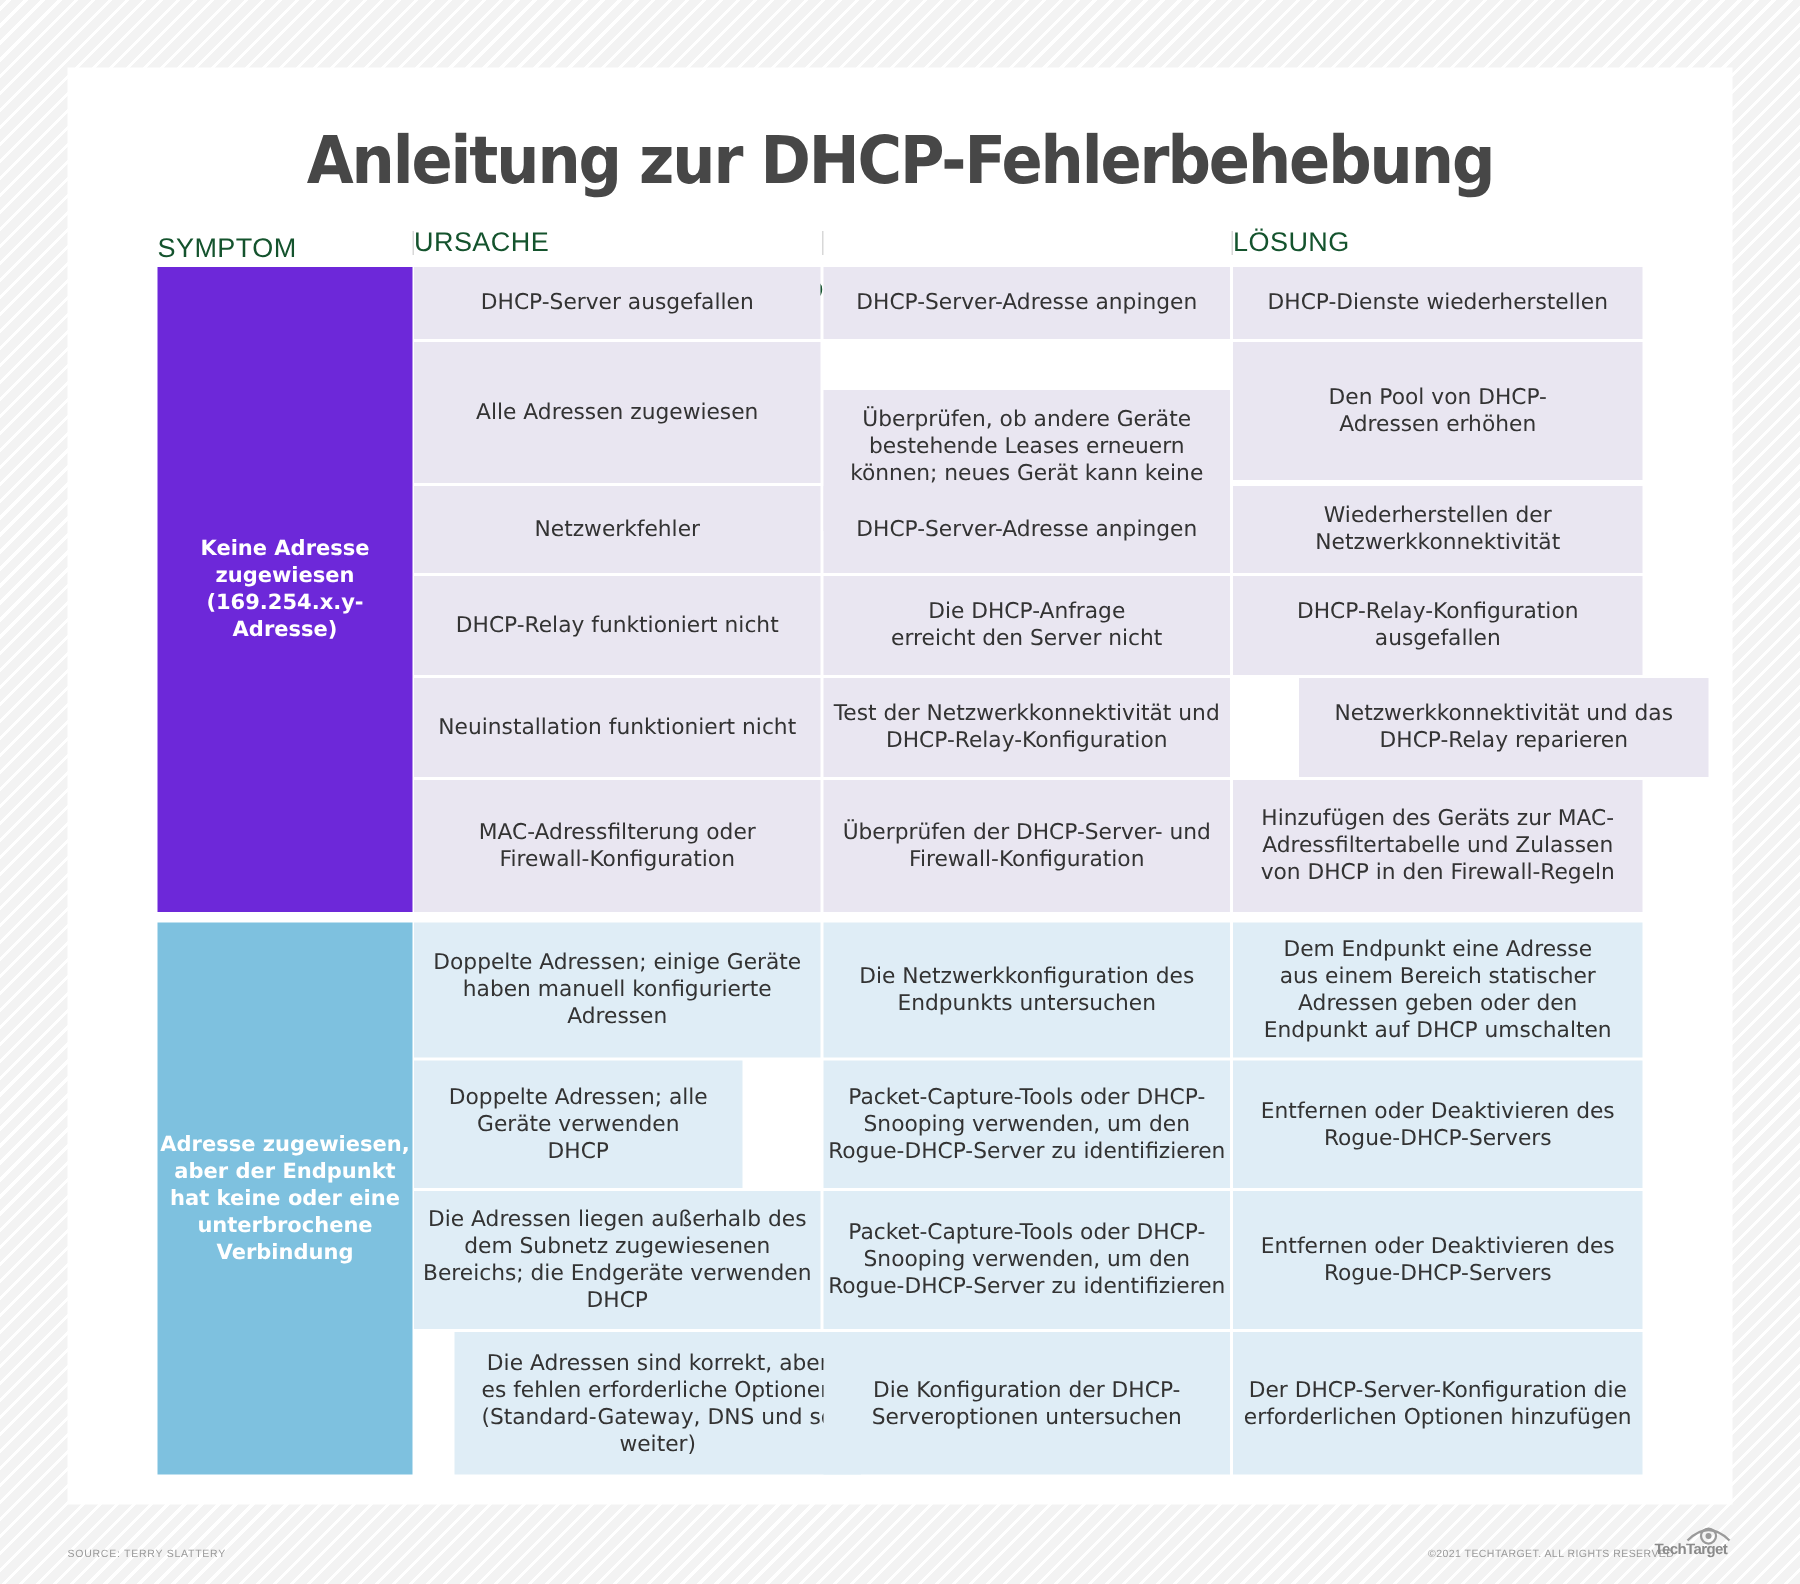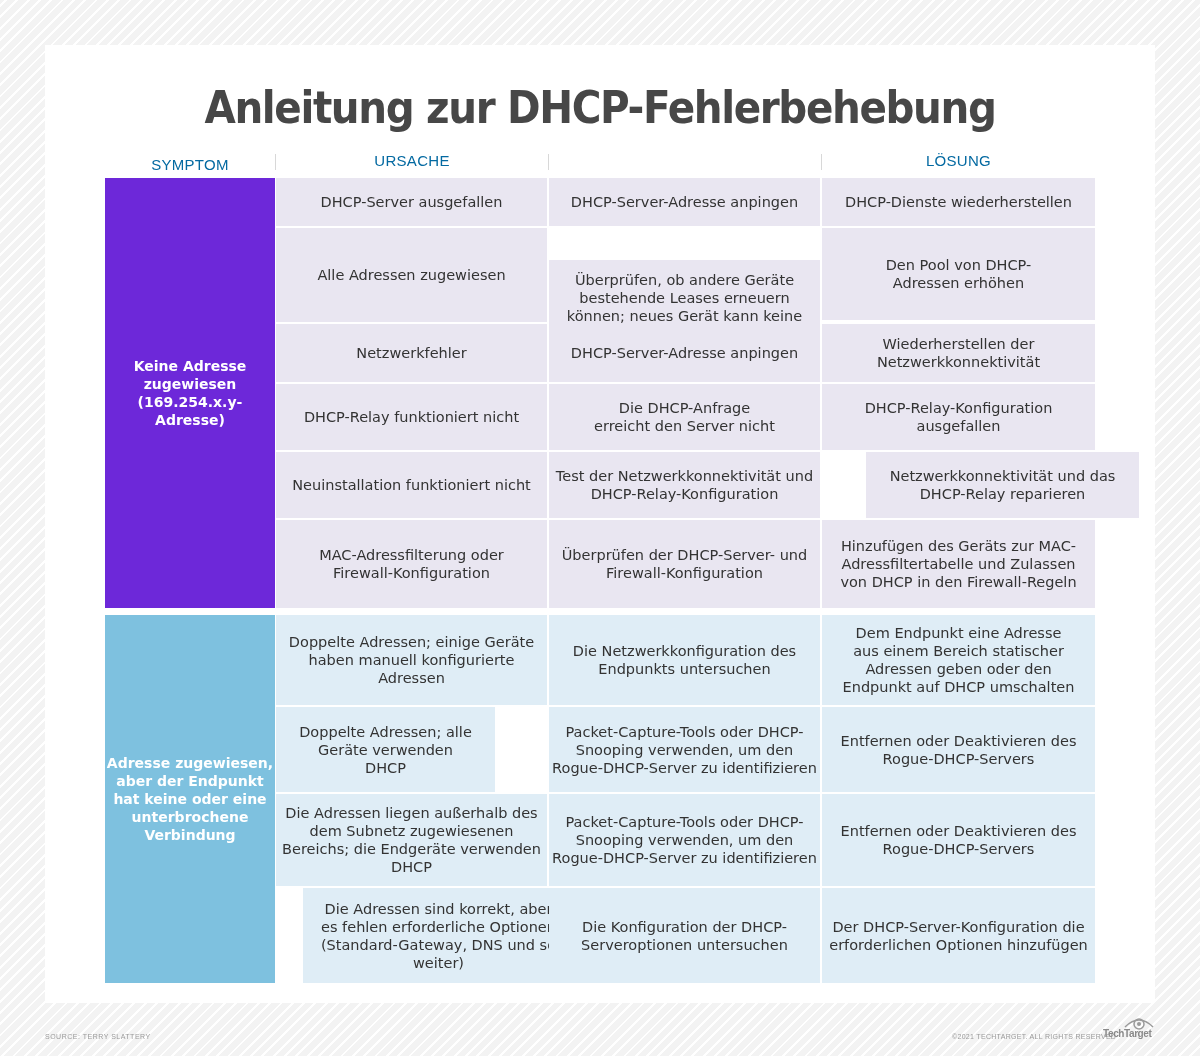--- a/index.html
+++ b/index.html
@@ -12,21 +12,21 @@
     .card {
       position: absolute; left: 45px; top: 45px; width: 1110px; height: 958px;
       background: #ffffff;
     }
     .title {
       position: absolute; left: 0; top: 80px; width: 1200px; text-align: center;
       font-family: "DejaVu Sans", sans-serif; font-weight: bold; font-size: 44px;
       color: #474747; letter-spacing: -1.5px; transform: scaleX(0.92); transform-origin: center;
       line-height: 56px;
     }
-    .hdr { position: absolute; top: 150px; height: 24px; font-size: 15px; color: #0369a1; text-align: center; letter-spacing: 0.3px; }
+    .hdr { position: absolute; top: 150px; height: 24px; font-size: 18px; color: #14532d; letter-spacing: 0.3px; }
     .hdr span { display: block; line-height: 22px; }
     .hdr-sep { position: absolute; top: 154px; width: 1px; height: 16px; background: #d8d8d8; }
 
     .sym { position: absolute; left: 105px; width: 170px; display: flex; align-items: center; justify-content: center; text-align: center; color: #ffffff; font-family: "DejaVu Sans", sans-serif; font-weight: bold; font-size: 14px; line-height: 18px; }
     .sym.purple { background: #6d28d9; }
     .sym.blue { background: #7ec1df; }
 
     .cell { position: absolute; display: flex; align-items: center; justify-content: center; text-align: center; font-family: "DejaVu Sans", sans-serif; font-size: 14.5px; line-height: 18px; color: #333; box-sizing: border-box; padding: 0 6px; }
     .cell.p { background: #e9e6f1; }
     .cell.b { background: #dfedf6; }

